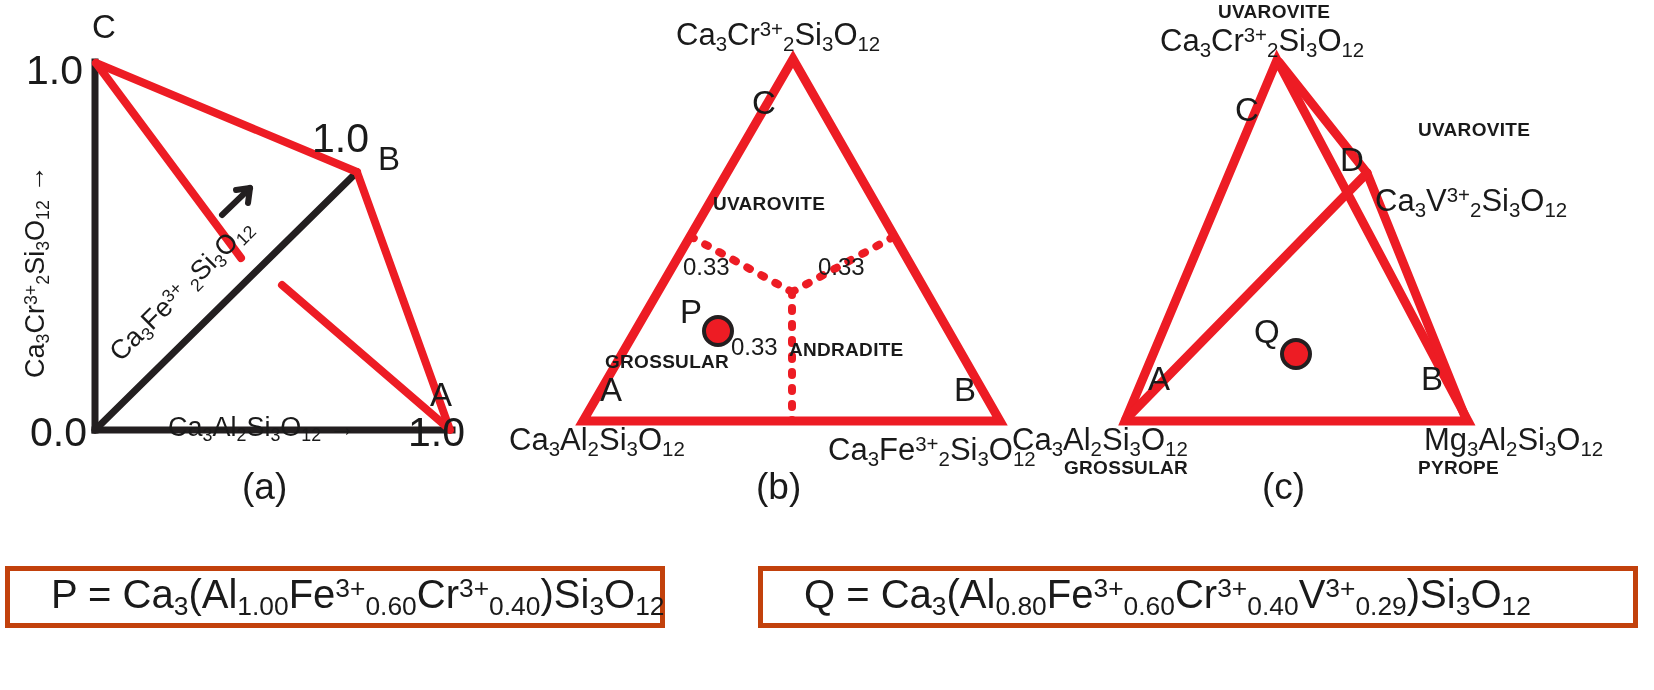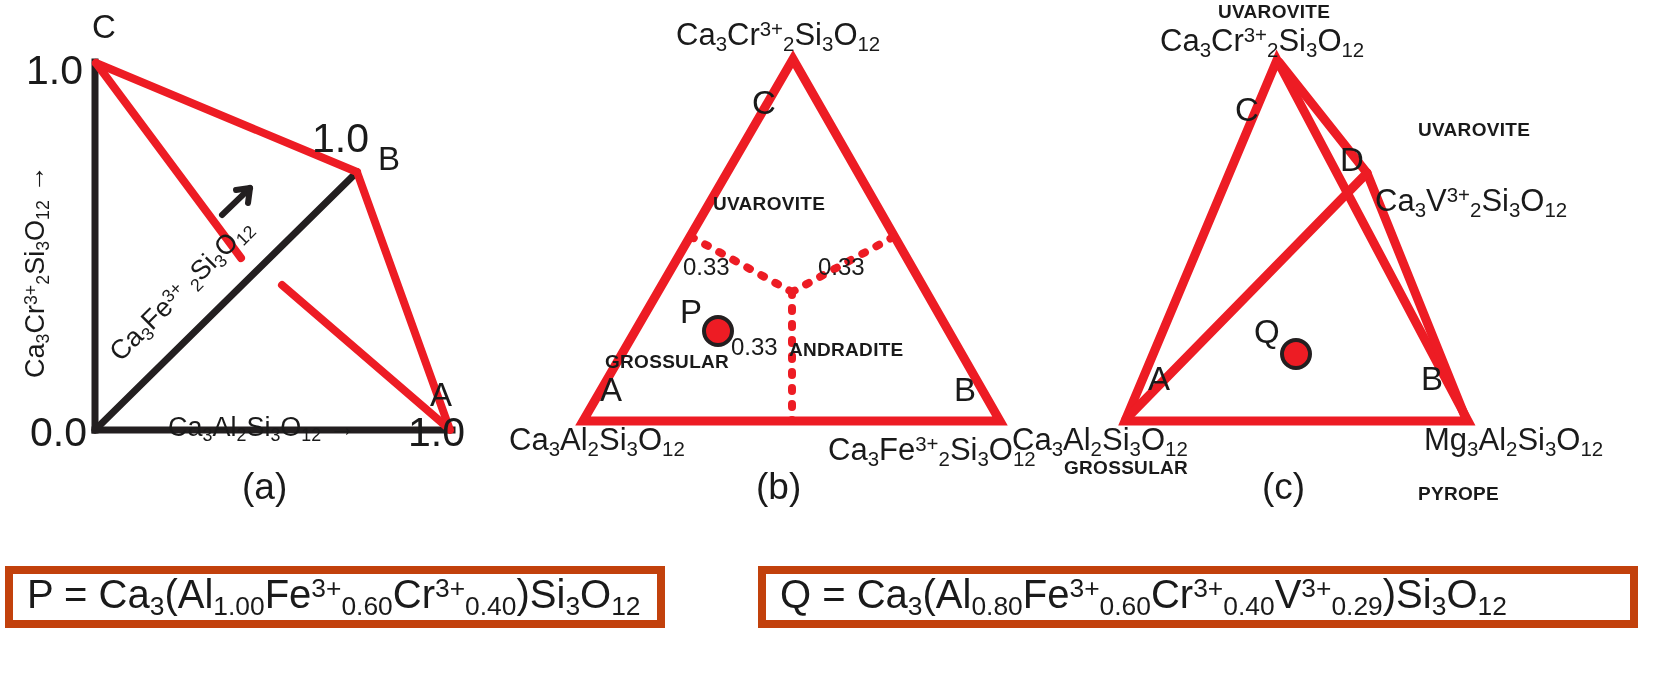--- a/index.html
+++ b/index.html
@@ -24,24 +24,24 @@
   .axis-title{font-size:27px;}
   .mineral{font-size:19px;font-weight:bold;letter-spacing:0.3px;}
   .frac{font-size:24px;}
   .caption{font-size:37px;}
 
   .rot90{transform-origin:0 0;transform:rotate(-90deg);}
   .rot45{transform-origin:0 0;transform:rotate(-45deg);}
 
   .box{
     position:absolute;
-    border:8px solid #c2410c;
+    border:5px solid #c2410c;
     background:#ffffff;
     box-sizing:border-box;
-    display:flex;align-items:center;
+    display:flex;align-items:center;padding-left:27px;
   }
   .box-text{font-size:40px;white-space:nowrap;padding-left:14px;}
 </style>
 </head>
 <body>
 
 <div class="fig">
 
   <svg class="overlay" viewBox="0 0 1654 690">
 
@@ -129,21 +129,21 @@
 
   <div class="lbl mineral" style="left:1418px;top:120px;">UVAROVITE</div>
   <div class="lbl formula-label" style="left:1375px;top:145px;margin-top:40px;">Ca<span class="sub">3</span>V<span class="sup">3+</span><span class="sub">2</span>Si<span class="sub">3</span>O<span class="sub">12</span></div>
 
   <div class="lbl vertex" style="left:1254px;top:315px;">Q</div>
 
   <div class="lbl formula-label" style="left:1012px;top:424px;">Ca<span class="sub">3</span>Al<span class="sub">2</span>Si<span class="sub">3</span>O<span class="sub">12</span></div>
   <div class="lbl mineral" style="left:1064px;top:458px;">GROSSULAR</div>
 
   <div class="lbl formula-label" style="left:1424px;top:424px;">Mg<span class="sub">3</span>Al<span class="sub">2</span>Si<span class="sub">3</span>O<span class="sub">12</span></div>
-  <div class="lbl mineral" style="left:1418px;top:484px;">PYROPE</div>
+  <div class="lbl mineral" style="left:1418px;top:458px;">PYROPE</div>
 
   <div class="lbl caption" style="left:1262px;top:468px;">(c)</div>
 
   <div class="box" style="left:5px;top:566px;width:660px;height:62px;">
     <div class="box-text">P = Ca<span class="sub">3</span>(Al<span class="sub">1.00</span>Fe<span class="sup">3+</span><span class="sub">0.60</span>Cr<span class="sup">3+</span><span class="sub">0.40</span>)Si<span class="sub">3</span>O<span class="sub">12</span></div>
   </div>
 
   <div class="box" style="left:758px;top:566px;width:880px;height:62px;">
     <div class="box-text">Q = Ca<span class="sub">3</span>(Al<span class="sub">0.80</span>Fe<span class="sup">3+</span><span class="sub">0.60</span>Cr<span class="sup">3+</span><span class="sub">0.40</span>V<span class="sup">3+</span><span class="sub">0.29</span>)Si<span class="sub">3</span>O<span class="sub">12</span></div>
   </div>

